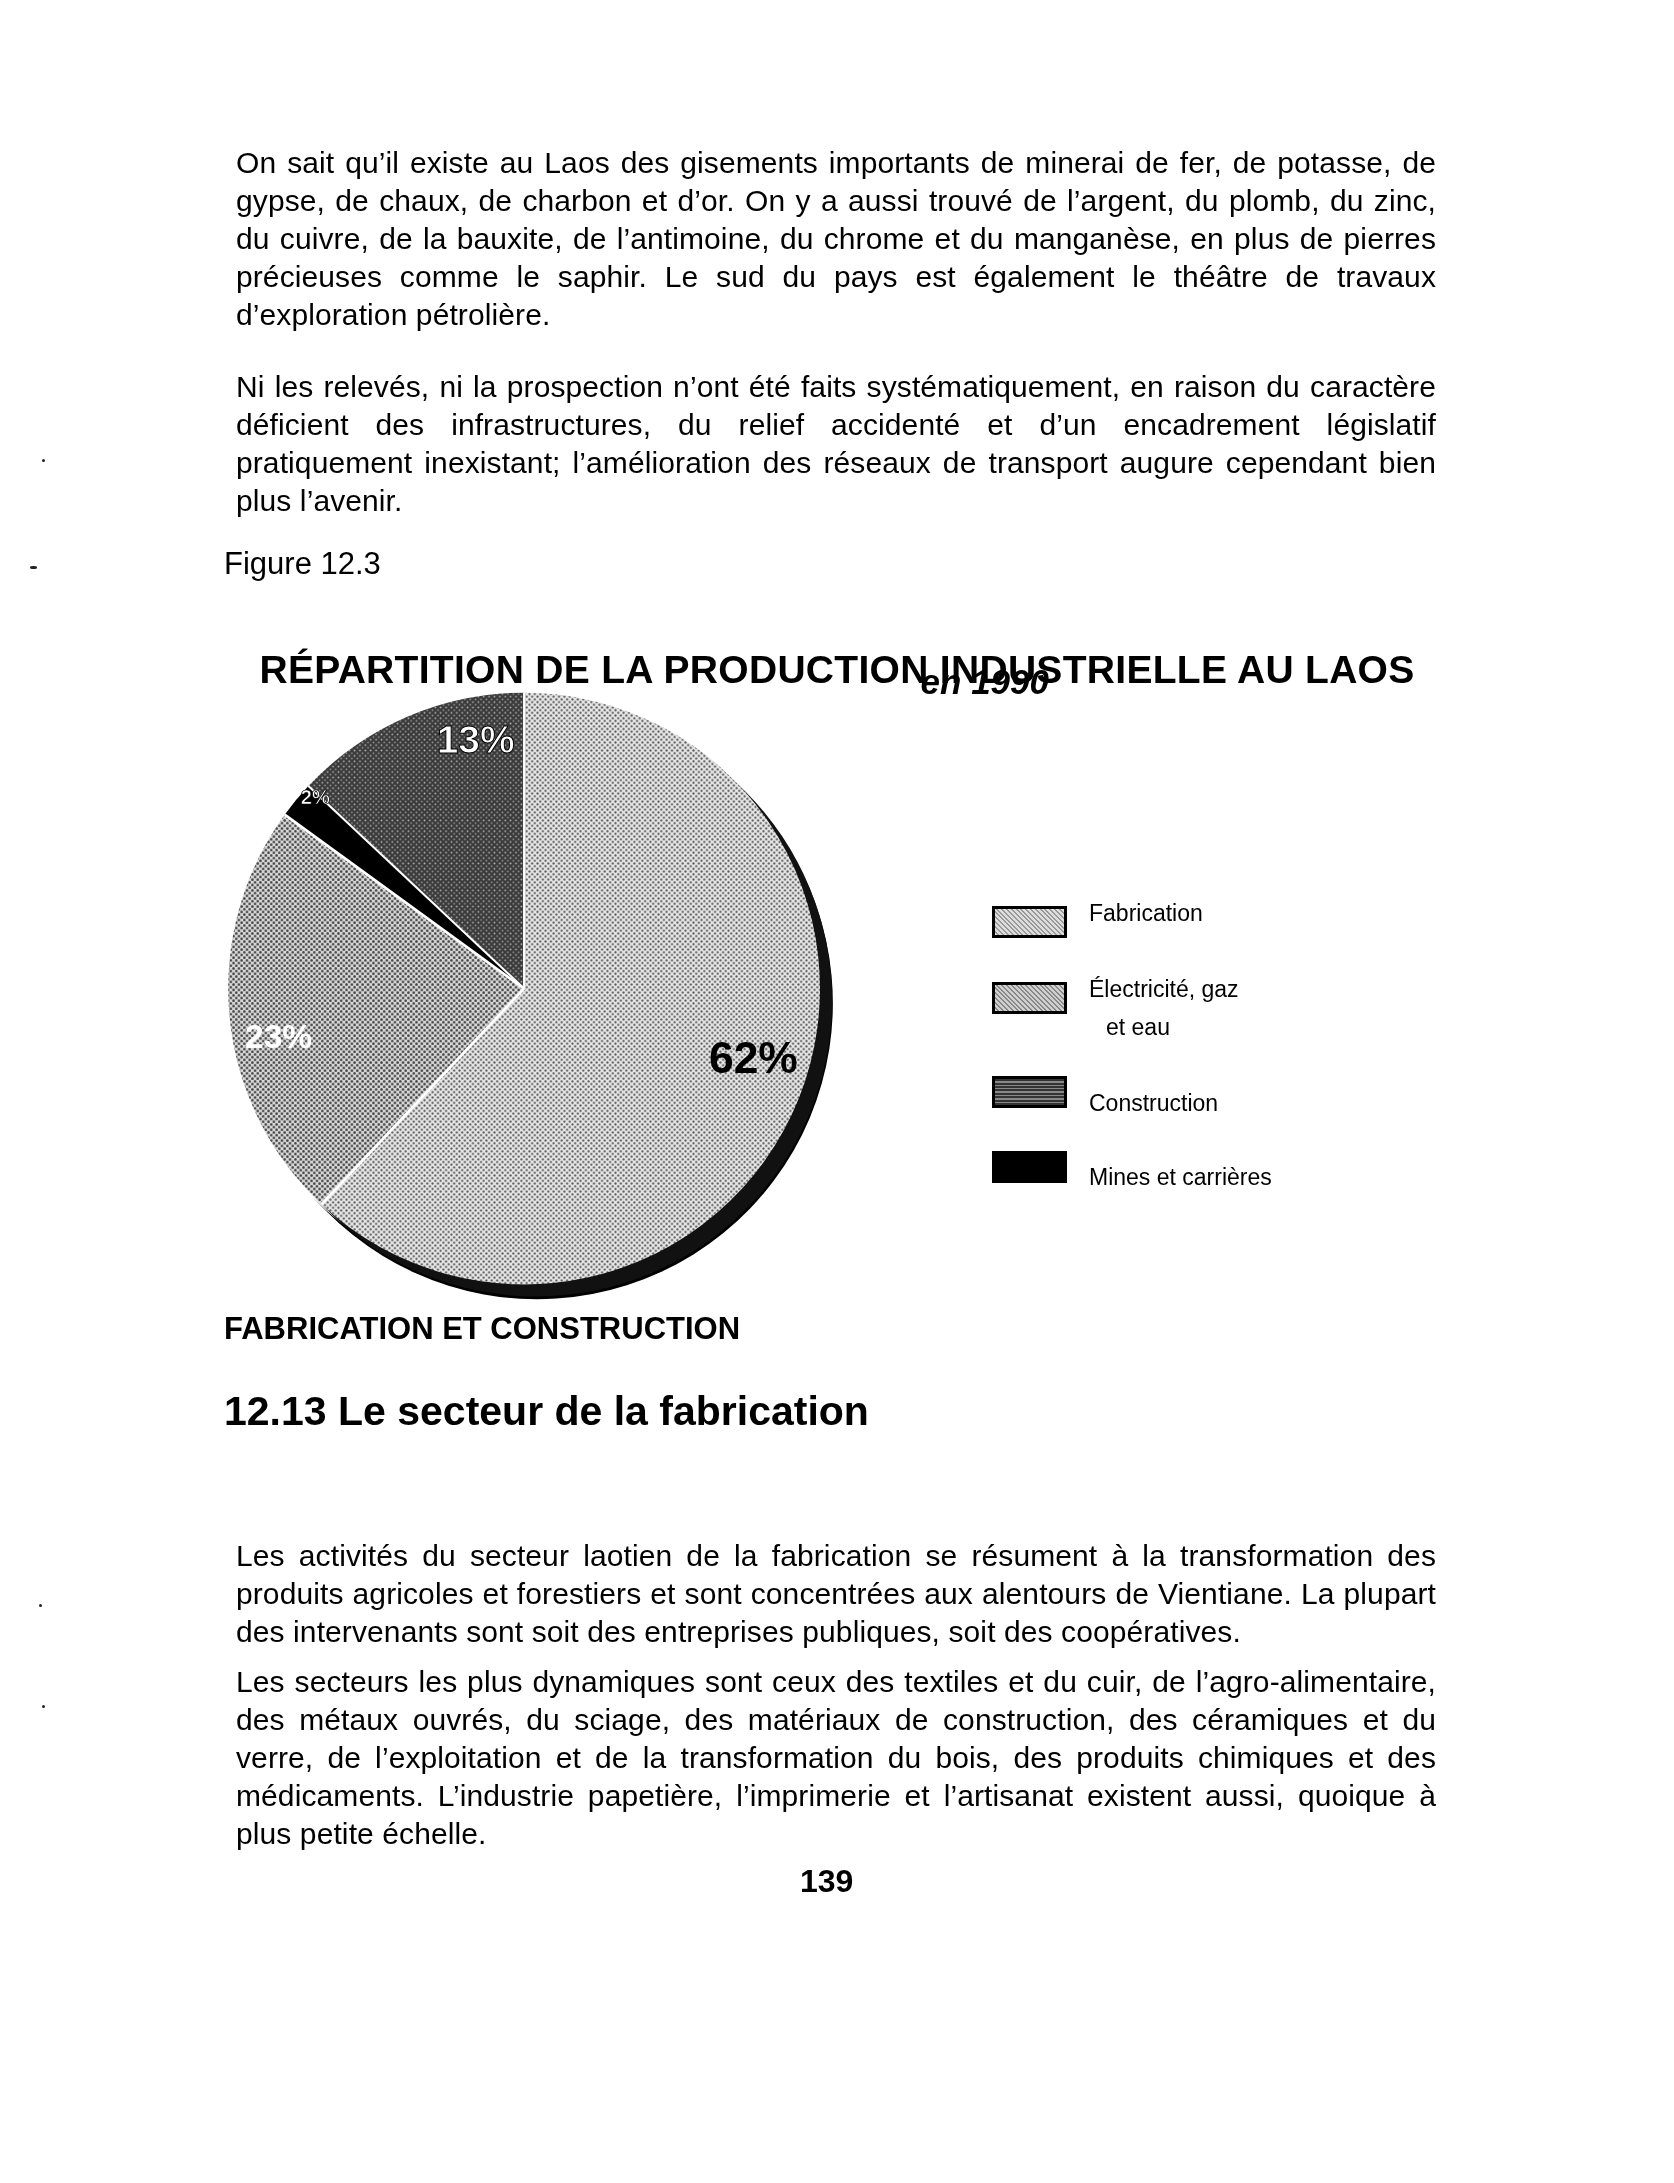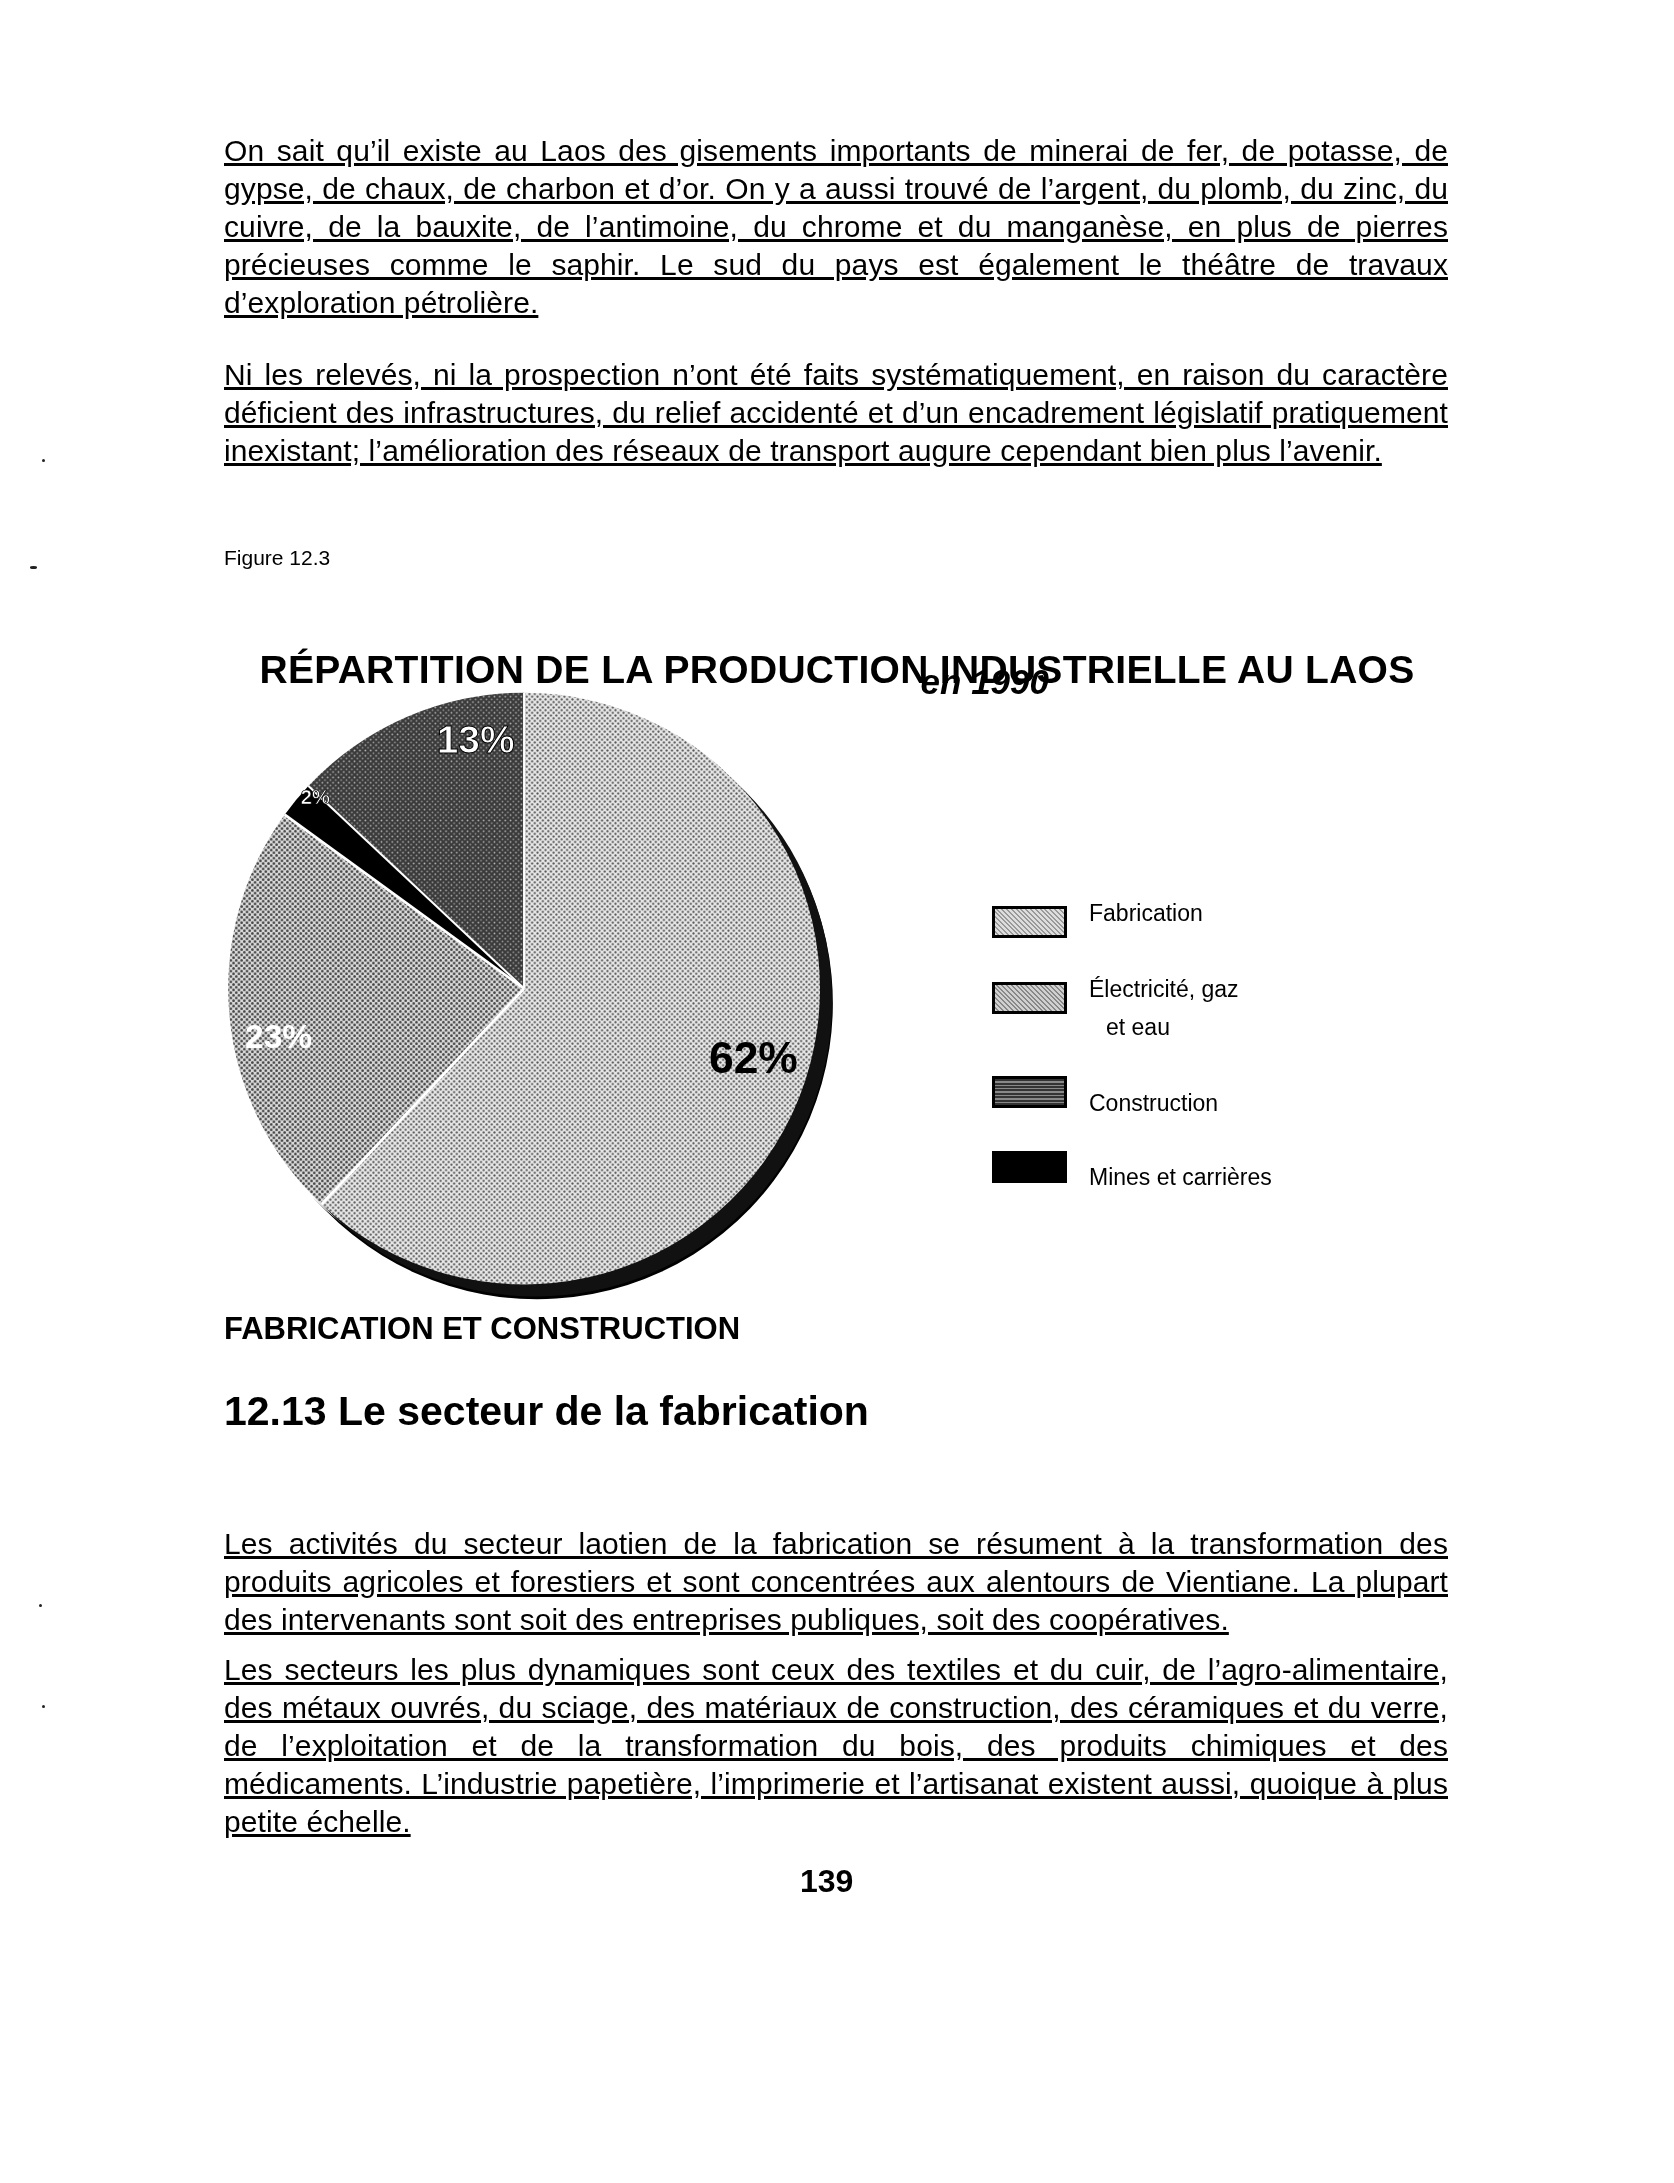--- a/index.html
+++ b/index.html
@@ -1,21 +1,21 @@
 <!DOCTYPE html>
 <html style="font-size:10.8px"><head>
 <meta charset="utf-8">
 <style>
   html, body { margin:0; padding:0; background:#ffffff; }
   body { width:1675px; height:2183px; position:relative; overflow:hidden;
          font-family:"Liberation Sans", "DejaVu Sans", sans-serif; color:#000; }
   .para { position:absolute; left:224px; width:1224px; font-size:30px; line-height:38px;
           text-align:justify; font-weight:normal; letter-spacing:0.1px; }
-  .para p { margin:0;text-decoration:underline; }
-  .fig-label { position:absolute; left:224px; top:546px; font-size:21px; }
+  .para p { margin:12px; }
+  .fig-label { position:absolute; left:224px; top:546px; font-size:31px; }
   .chart-title { position:absolute; left:222px; width:1230px; top:648px; text-align:center;
                  font-size:39px; font-weight:bold; letter-spacing:0.3px; }
   .chart-subtitle { position:absolute; left:672px; width:377px; top:662px; text-align:right;
                  font-size:35px; font-weight:bold; font-style:italic; }
   .pie { position:absolute; left:208px; top:679px; width:659px; height:646px; }
   .legend { position:absolute; left:992px; top:894px; width:471px; }
   .legend-item { position:absolute; left:0; display:block; }
   .swatch { position:absolute; left:0; width:75px; height:32px; border:3.4px solid #000; box-sizing:border-box; }
   .legend-label { position:absolute; left:97px; font-size:23px; line-height:38px; white-space:nowrap; }
   .section-head { position:absolute; left:224px; top:1311px; font-size:31px; font-weight:bold; }

